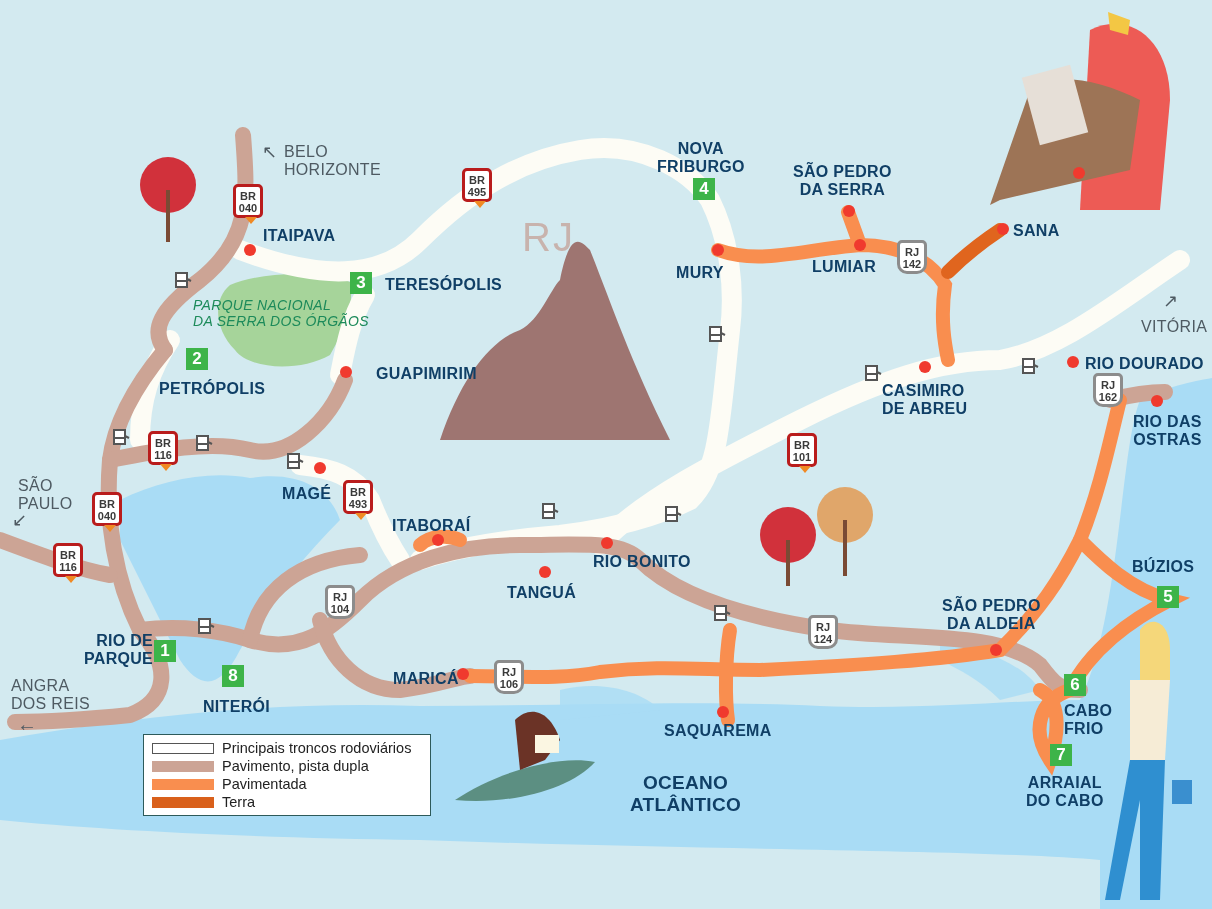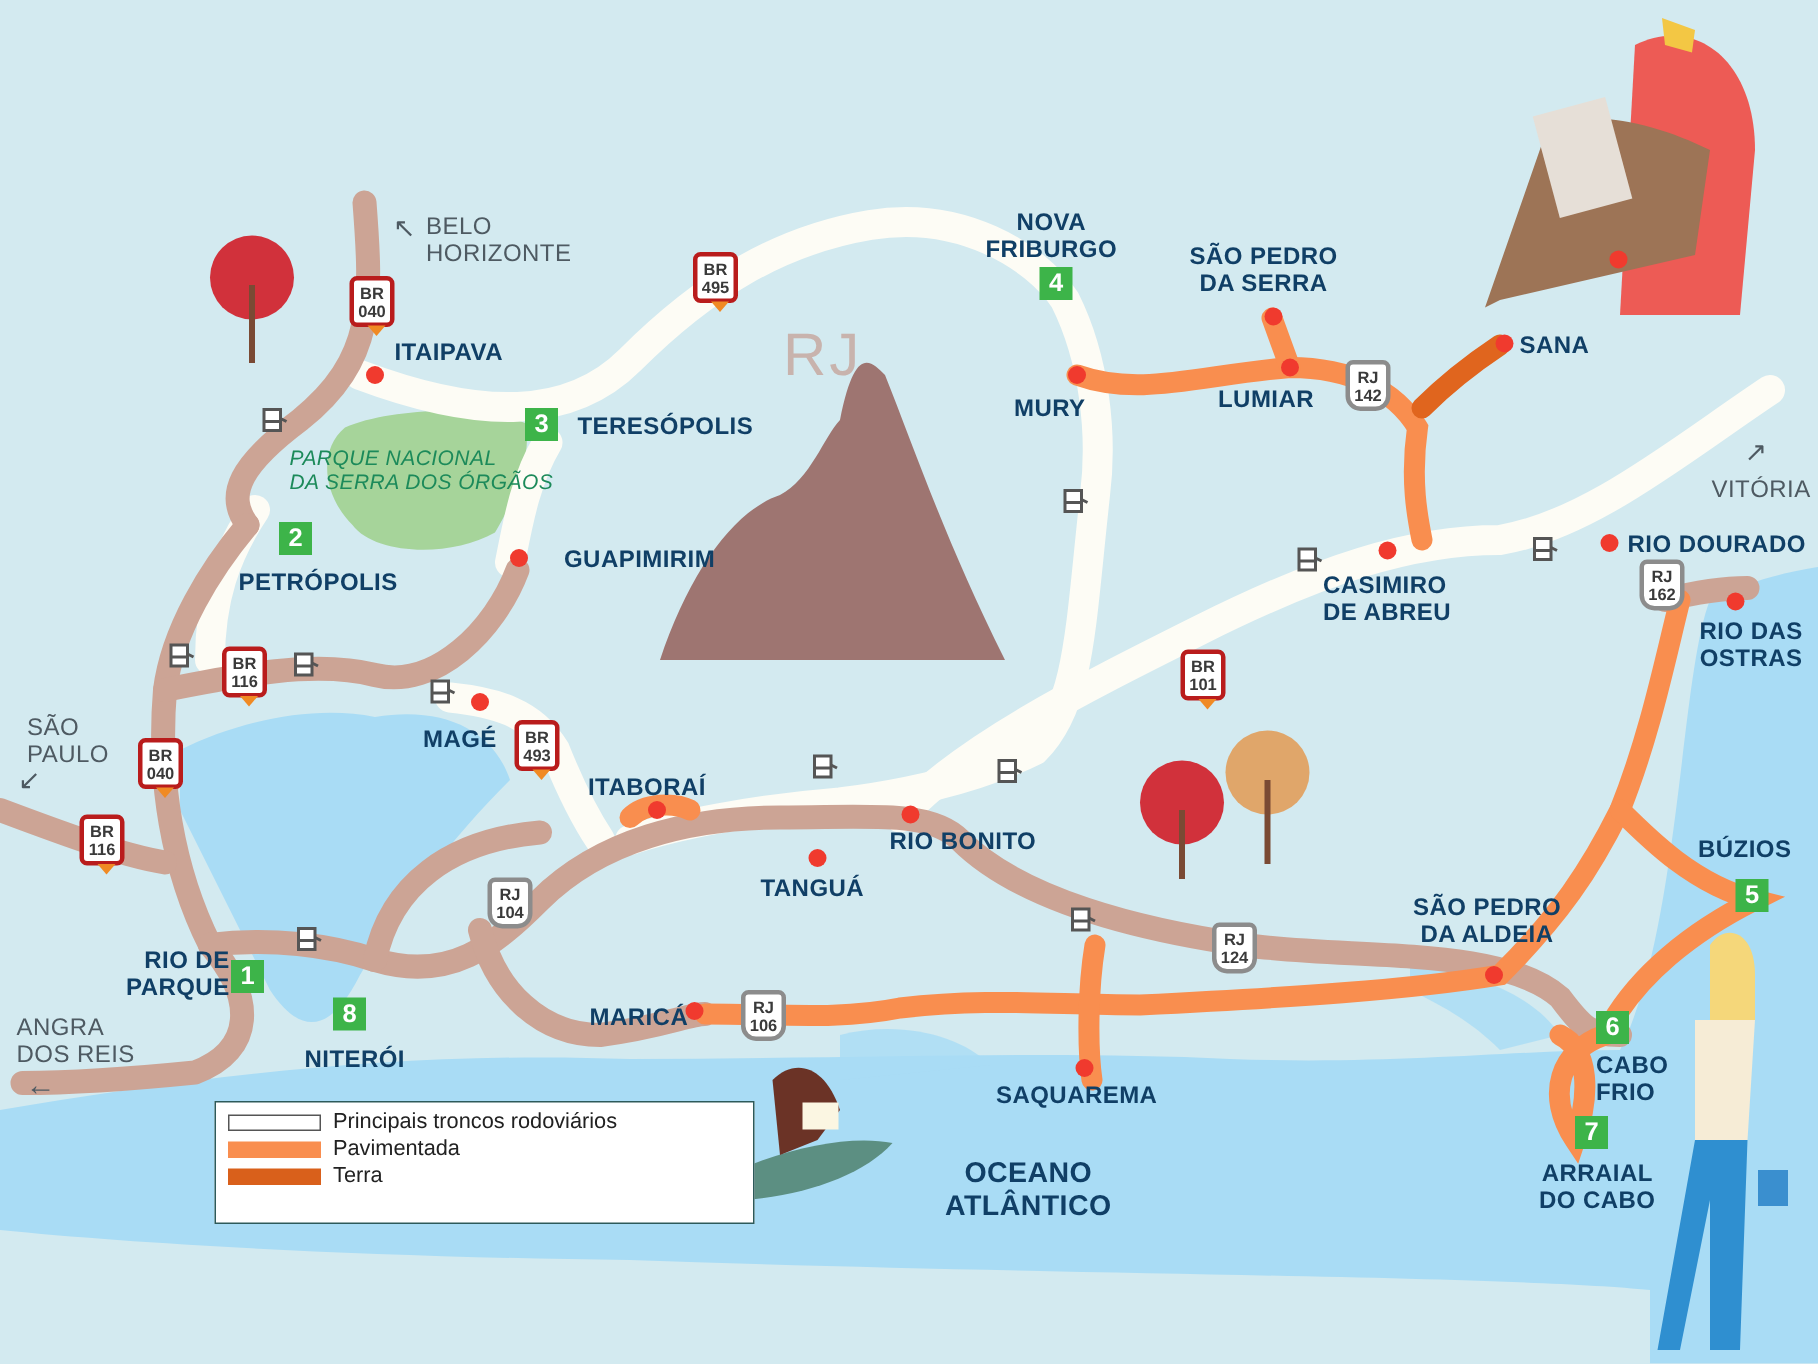--- a/index.html
+++ b/index.html
@@ -9,21 +9,21 @@
   .lbl{position:absolute;color:#103f66;font-weight:700;font-size:16px;line-height:18px;letter-spacing:.3px;white-space:pre;}
   .lbl.dir{color:#4e5a62;font-weight:400;}
   .lbl.park{color:#1c8a5a;font-weight:400;font-size:14px;line-height:16px;font-style:italic;}
   .lbl.rj{color:#c8b3ad;font-weight:400;font-size:40px;line-height:40px;letter-spacing:2px;}
   .lbl.ocean{font-size:19px;line-height:22px;text-align:center;}
   .num{position:absolute;width:22px;height:22px;background:#3db449;color:#fff;font-weight:700;font-size:17px;line-height:22px;text-align:center;}
   .shield{position:absolute;width:30px;height:34px;border:3px solid #b91c1c;border-radius:5px;background:#fff;box-sizing:border-box;color:#3a3a3a;font-weight:700;font-size:11px;line-height:12px;text-align:center;padding-top:3px;white-space:pre;}
   .shield::after{content:"";position:absolute;left:9px;bottom:-9px;border-left:6px solid transparent;border-right:6px solid transparent;border-top:7px solid #f08a24;}
   .rjshield{position:absolute;width:30px;height:34px;border:3px solid #8c8c8c;border-radius:5px 5px 10px 10px;background:#fff;box-sizing:border-box;color:#3a3a3a;font-weight:700;font-size:11px;line-height:12px;text-align:center;padding-top:3px;white-space:pre;}
   .toll{position:absolute;width:18px;height:18px;}
-  .legend{position:absolute;left:143px;top:734px;width:360px;height:82px;background:#fff;border:1px solid #2d5a5a;box-sizing:border-box;padding:4px 8px;}
+  .legend{position:absolute;left:143px;top:734px;width:288px;height:82px;background:#fff;border:1px solid #2d5a5a;box-sizing:border-box;padding:4px 8px;}
   .legend-row{display:flex;align-items:center;height:18px;}
   .swatch{width:62px;height:11px;margin-right:8px;box-sizing:border-box;}
   .legend-label{font-size:14.5px;color:#222;}
 </style>
 </head>
 <body>
 
 <div id="map">
 
 <svg class="base" width="1212" height="909" viewBox="0 0 1212 909">
@@ -267,20 +267,24 @@
       <rect x="3" y="11" width="9" height="4" fill="#fff"></rect>
       <line x1="13" y1="8" x2="17" y2="10" stroke="#555" stroke-width="2"></line>
     </svg>
 
 <div class="legend">
   <div class="legend-row">
     <div class="swatch" style="background:#fff;border:1px solid #555;"></div>
     <span class="legend-label">Principais troncos rodoviários</span>
   </div>
   <div class="legend-row">
+    <div class="swatch" style="background:#cca495;"></div>
+    <span class="legend-label">Pavimento, pista dupla</span>
+  </div>
+  <div class="legend-row">
     <div class="swatch" style="background:#f98e4f;"></div>
     <span class="legend-label">Pavimentada</span>
   </div>
   <div class="legend-row">
     <div class="swatch" style="background:#d9601b;"></div>
     <span class="legend-label">Terra</span>
   </div>
 </div>
 
 </div>

